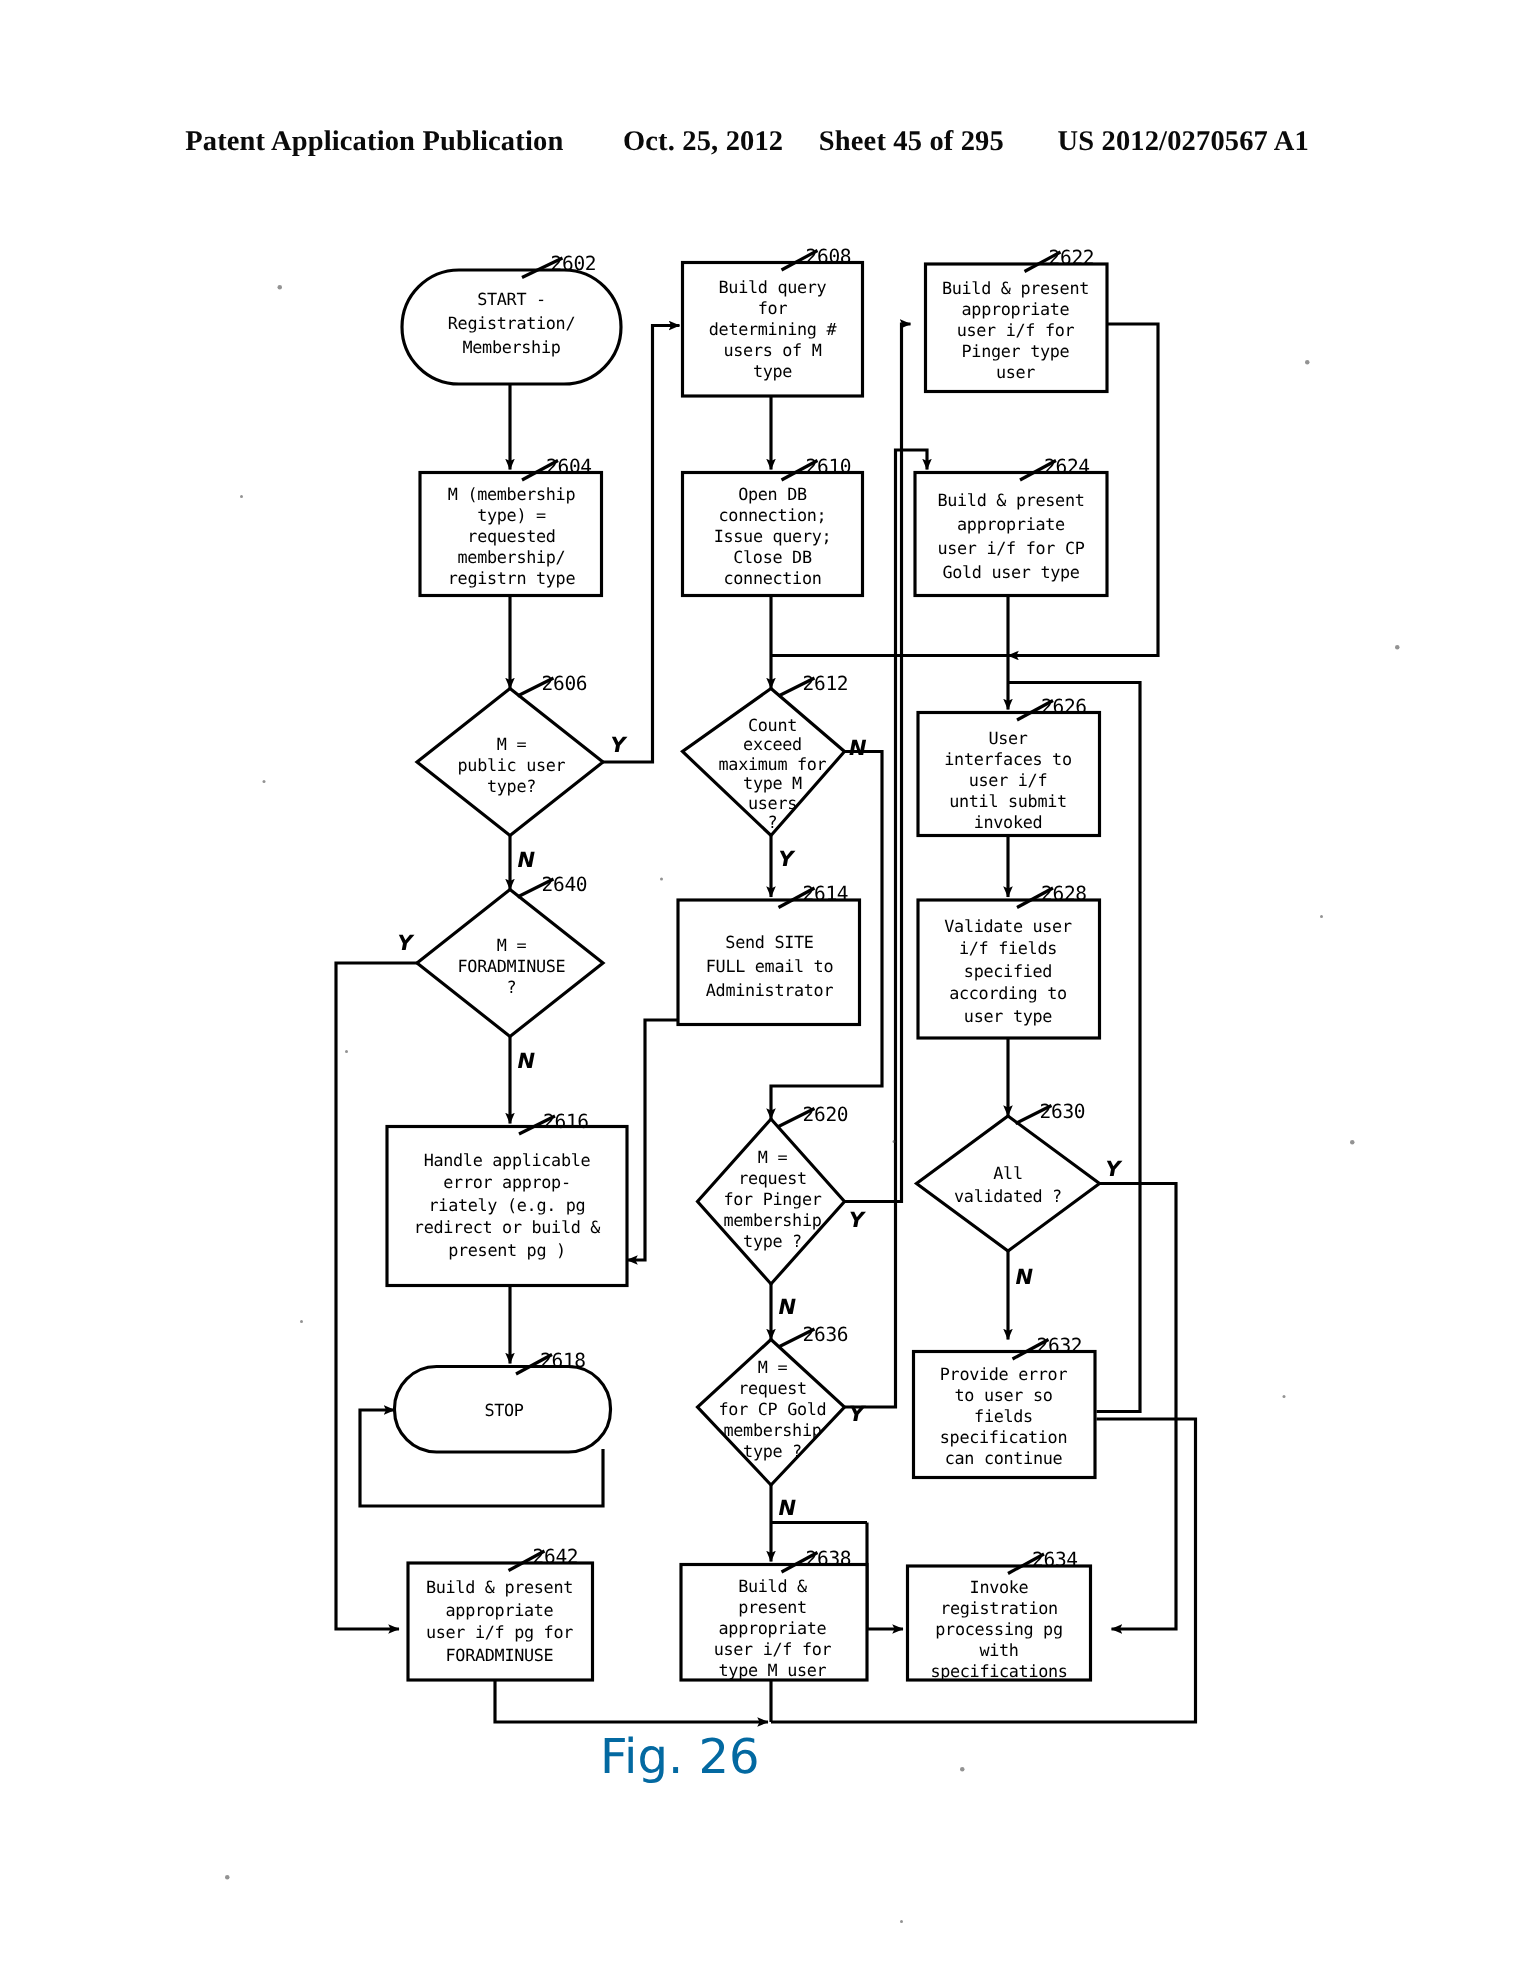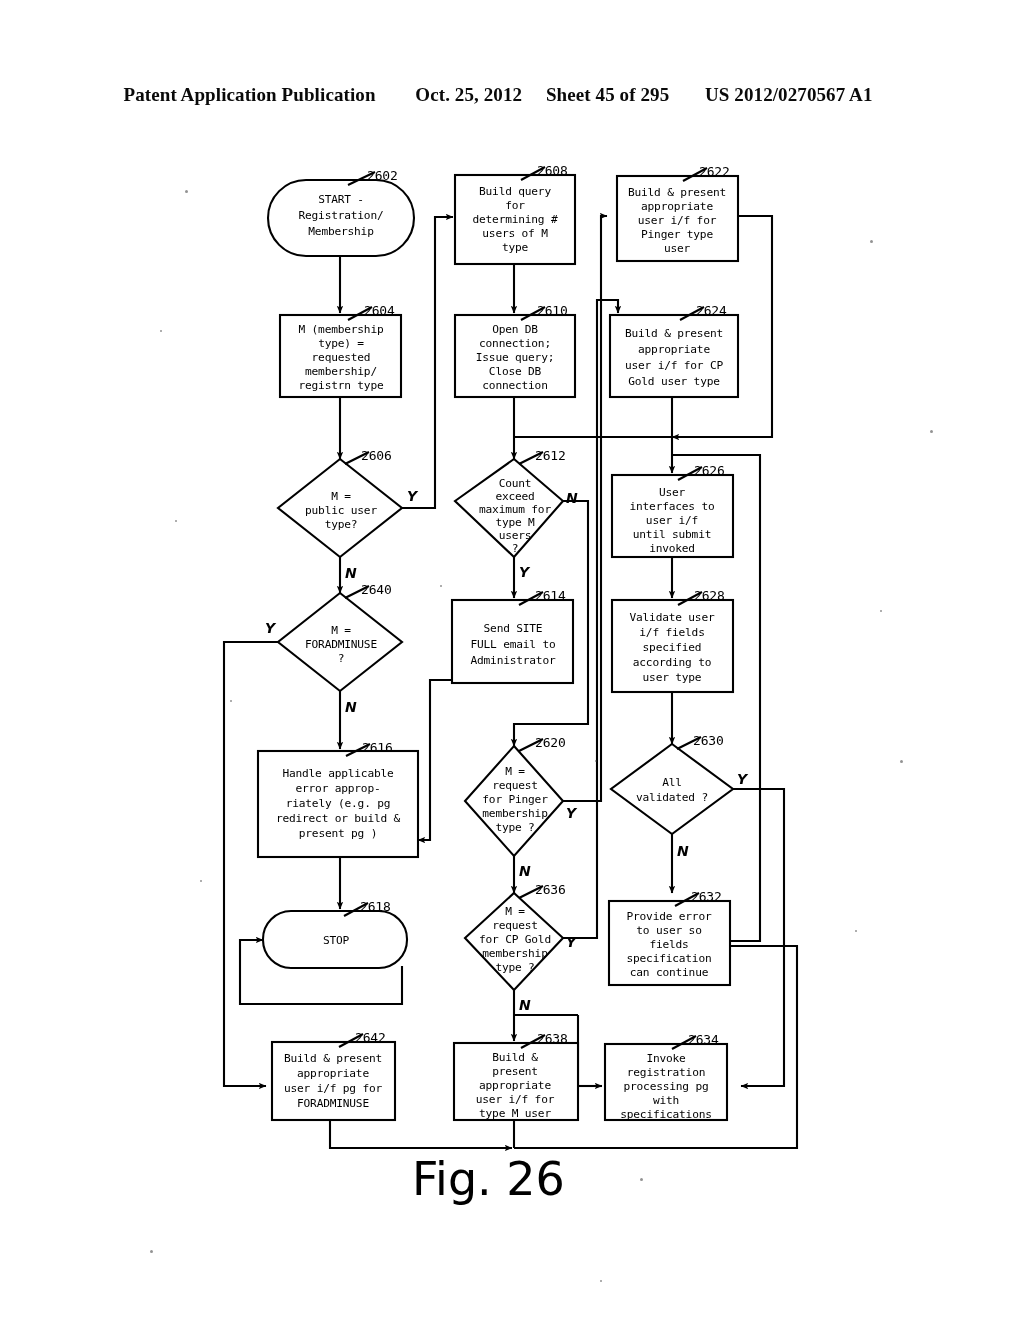--- a/index.html
+++ b/index.html
@@ -67,25 +67,25 @@
     stroke: #000000;
     stroke-width: 2.1;
   }
   .conn {
     fill: none;
     stroke: #000000;
     stroke-width: 2.1;
   }
   .figcap {
     position: absolute;
-    left: 412px;
+    left: 400px;
     top: 1152px;
     font-family: "DejaVu Sans", sans-serif;
-    font-size: 46px;
-    color: #000000;
+    font-size: 32px;
+    color: #0369a1;
   }
   .speck {
     position: absolute;
     background: #3a3a3a;
     border-radius: 50%;
     opacity: 0.55;
   }
 </style>
 </head>
 <body>

